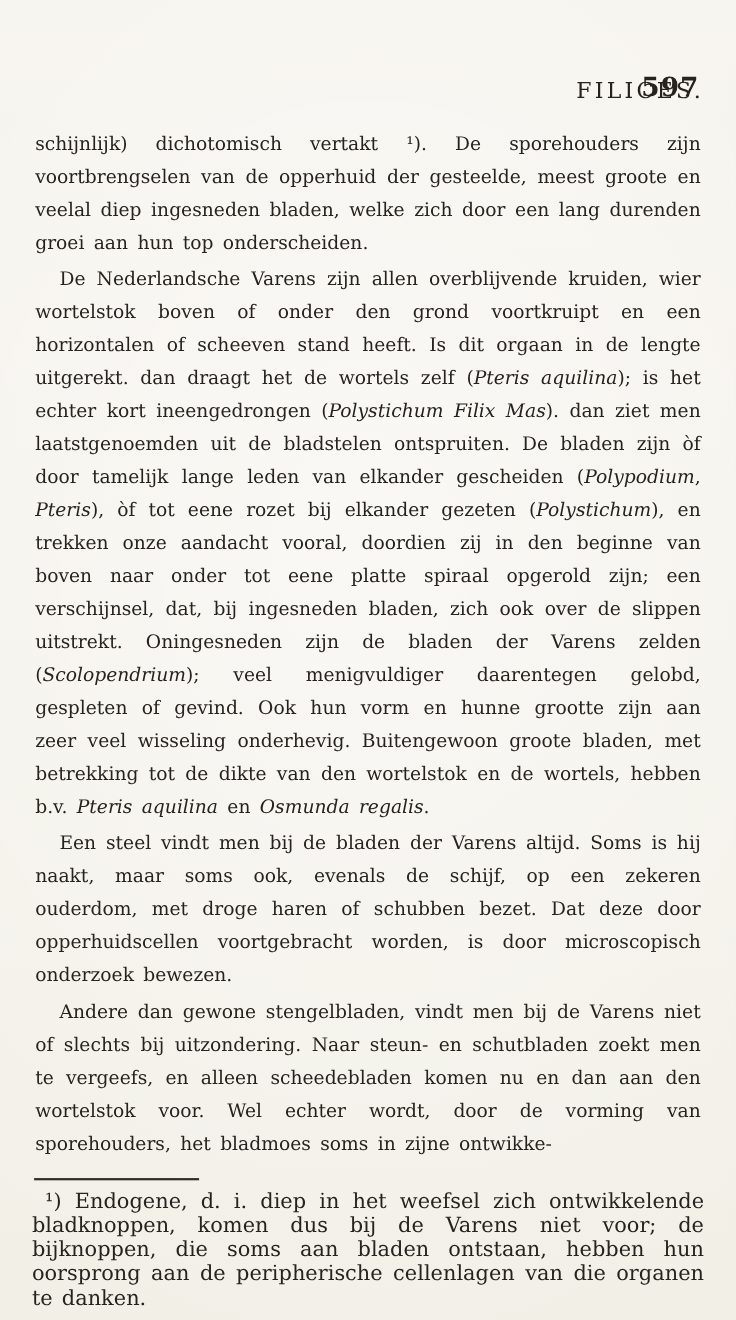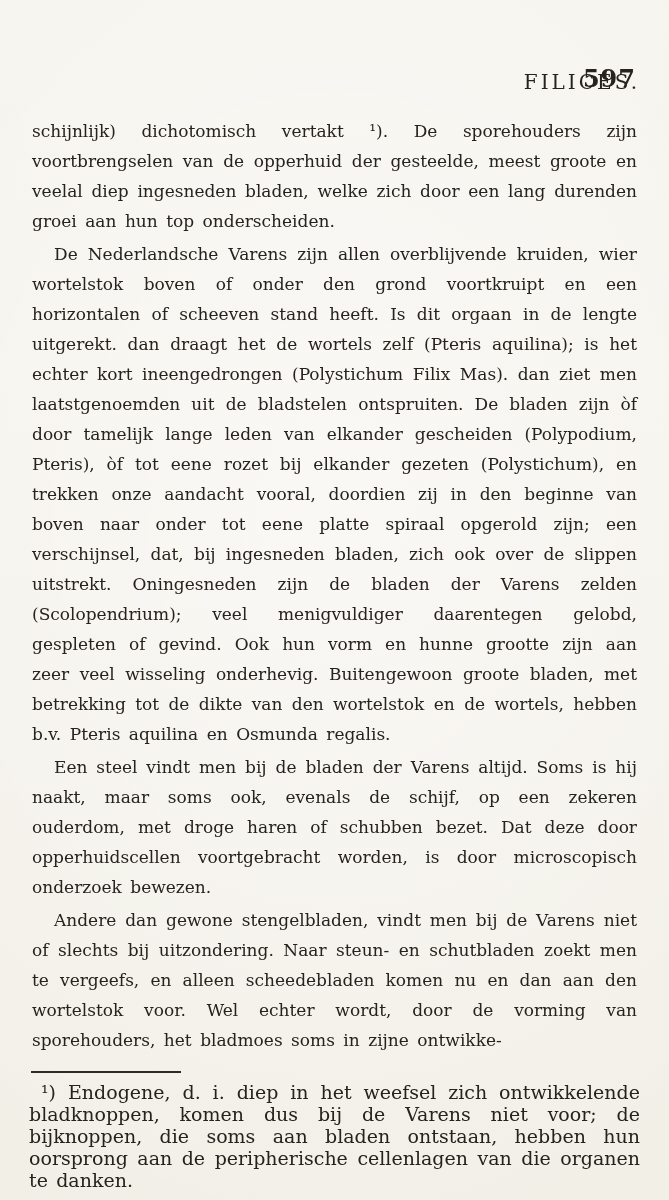--- a/index.html
+++ b/index.html
@@ -49,20 +49,21 @@
     margin: 3px;
     text-align: justify;
     font-size: 17px;
     line-height: 30px;
     word-spacing: 0.18em;
   }
   .page-body p.indent {
     text-indent: 22px;
   }
   .it {
+    font-style: italic;
   }
   .footnote-block {
     margin-top: 16px;
   }
   .footnote-rule {
     width: 150px;
     height: 0;
     border: 0;
     border-top: 2px solid var(--rule, #2e2b25);
     margin: 0 0 8px 2px;

